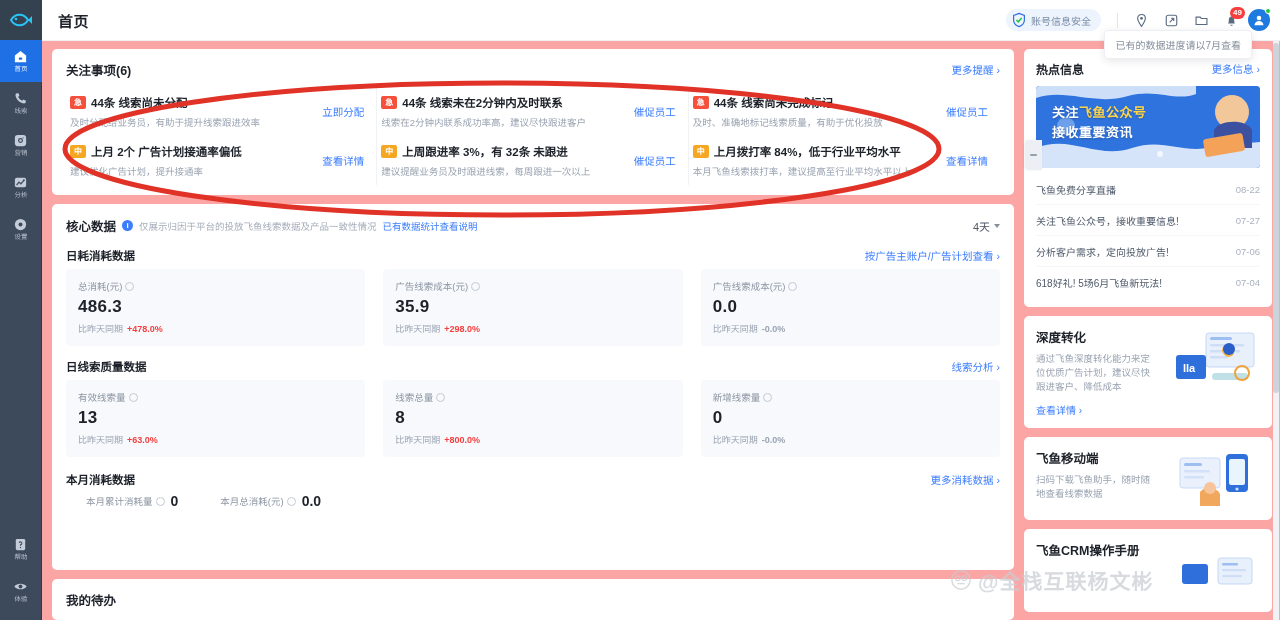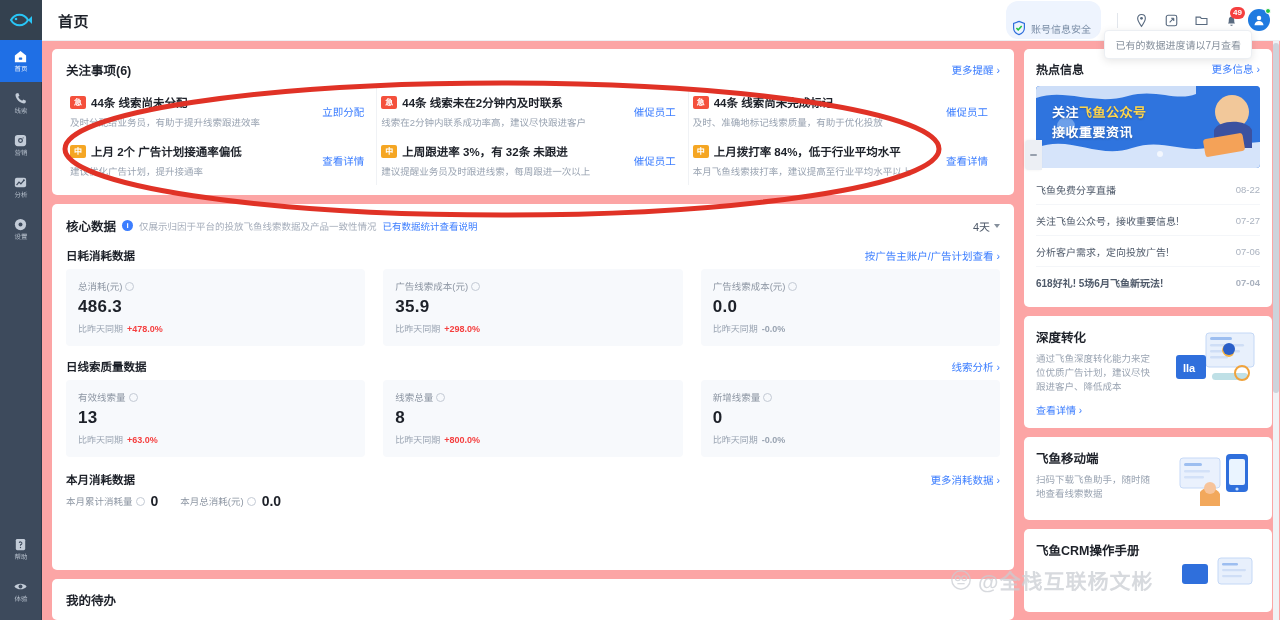--- a/index.html
+++ b/index.html
@@ -58,21 +58,21 @@
     padding: 0 10px 0 16px;
     border-bottom: 1px solid #eef0f3;
     flex: 0 0 41px;
     position: relative; z-index: 5;
   }
   .page-title { font-size: 15px; font-weight: 700; color: #1d2129; letter-spacing: .5px; }
   .topbar-right { margin-left: auto; display: flex; align-items: center; gap: 3px; }
   .secure-pill {
     display: flex; align-items: center; gap: 4px;
     background: #eef4fe; border-radius: 12px;
-    padding: 19px 10px 3px 5px; margin-right: 6px;
+    padding: 3px 10px 3px 5px; margin-right: 6px;
   }
   .secure-pill .txt { font-size: 10px; color: #7a8da6; white-space: nowrap; }
   .tb-divider { width: 1px; height: 15px; background: #e2e6ec; margin: 0 7px; }
   .tb-icon {
     width: 27px; height: 27px; border-radius: 4px;
     display: flex; align-items: center; justify-content: center;
     cursor: pointer; position: relative; color: #5a6b80;
   }
   .badge {
     position: absolute; top: 0px; right: 0px;
@@ -176,21 +176,21 @@
   .m-help { width: 9px; height: 9px; border: 1px solid #c3cad4; border-radius: 50%; display: inline-block; }
   .m-value { font-size: 17px; font-weight: 700; color: #1d2129; margin-top: 4px; letter-spacing: .3px; }
   .m-foot { font-size: 9px; color: #9aa4b2; margin-top: 5px; display: flex; align-items: center; gap: 4px; }
   .m-delta { font-weight: 700; }
   .m-delta.up { color: #f53f3f; }
   .m-delta.flat { color: #9aa4b2; }
 
   
   .month-row { margin-top: 14px; }
   .month-vals { display: flex; align-items: center; gap: 22px; margin-top: 6px; }
-  .mv { display: flex; align-items: center; gap: 6px; }
+  .mv { display: flex; align-items: center; gap: 6px; margin-left: 20px; }
   .mv .mv-label { font-size: 9.5px; color: #8d96a3; display: flex; align-items: center; gap: 3px; }
   .mv .mv-num { font-size: 14px; font-weight: 700; color: #1d2129; }
 
   .todo-card { padding: 11px 14px; }
 
   
   .side-card { padding: 11px 12px 10px 12px; }
   .side-head { display: flex; align-items: center; margin-bottom: 9px; }
   .side-title { font-size: 12px; font-weight: 700; color: #1d2129; }
   .banner {
@@ -203,21 +203,21 @@
     color: #fff; font-size: 13px; font-weight: 700; line-height: 20px;
     text-shadow: 0 1px 2px rgba(0,0,0,.25); letter-spacing: .5px;
   }
   .banner-txt .hl { color: #ffd54a; }
   .news-list { margin-top: 6px; }
   .news-item {
     display: flex; align-items: center;
     padding: 8px 0 7px 0; cursor: pointer;
     border-bottom: 1px solid #f4f6f9;
   }
-  .news-item:last-child { border-bottom: none; font-weight: bold; }
+  .news-item:last-child { border-bottom: none; }
   .news-title {
     font-size: 10px; color: #4e5969; flex: 1;
     white-space: nowrap; overflow: hidden; text-overflow: ellipsis;
   }
   .news-date { font-size: 9.5px; color: #aab2bf; margin-left: 8px; flex: 0 0 auto; }
 
   .promo { display: flex; align-items: flex-start; gap: 14px; }
   .promo-l { flex: 1; min-width: 0; }
   .promo-title { font-size: 12.5px; font-weight: 700; color: #1d2129; }
   .promo-desc { font-size: 9.5px; color: #9aa4b2; line-height: 14px; margin-top: 6px; }

